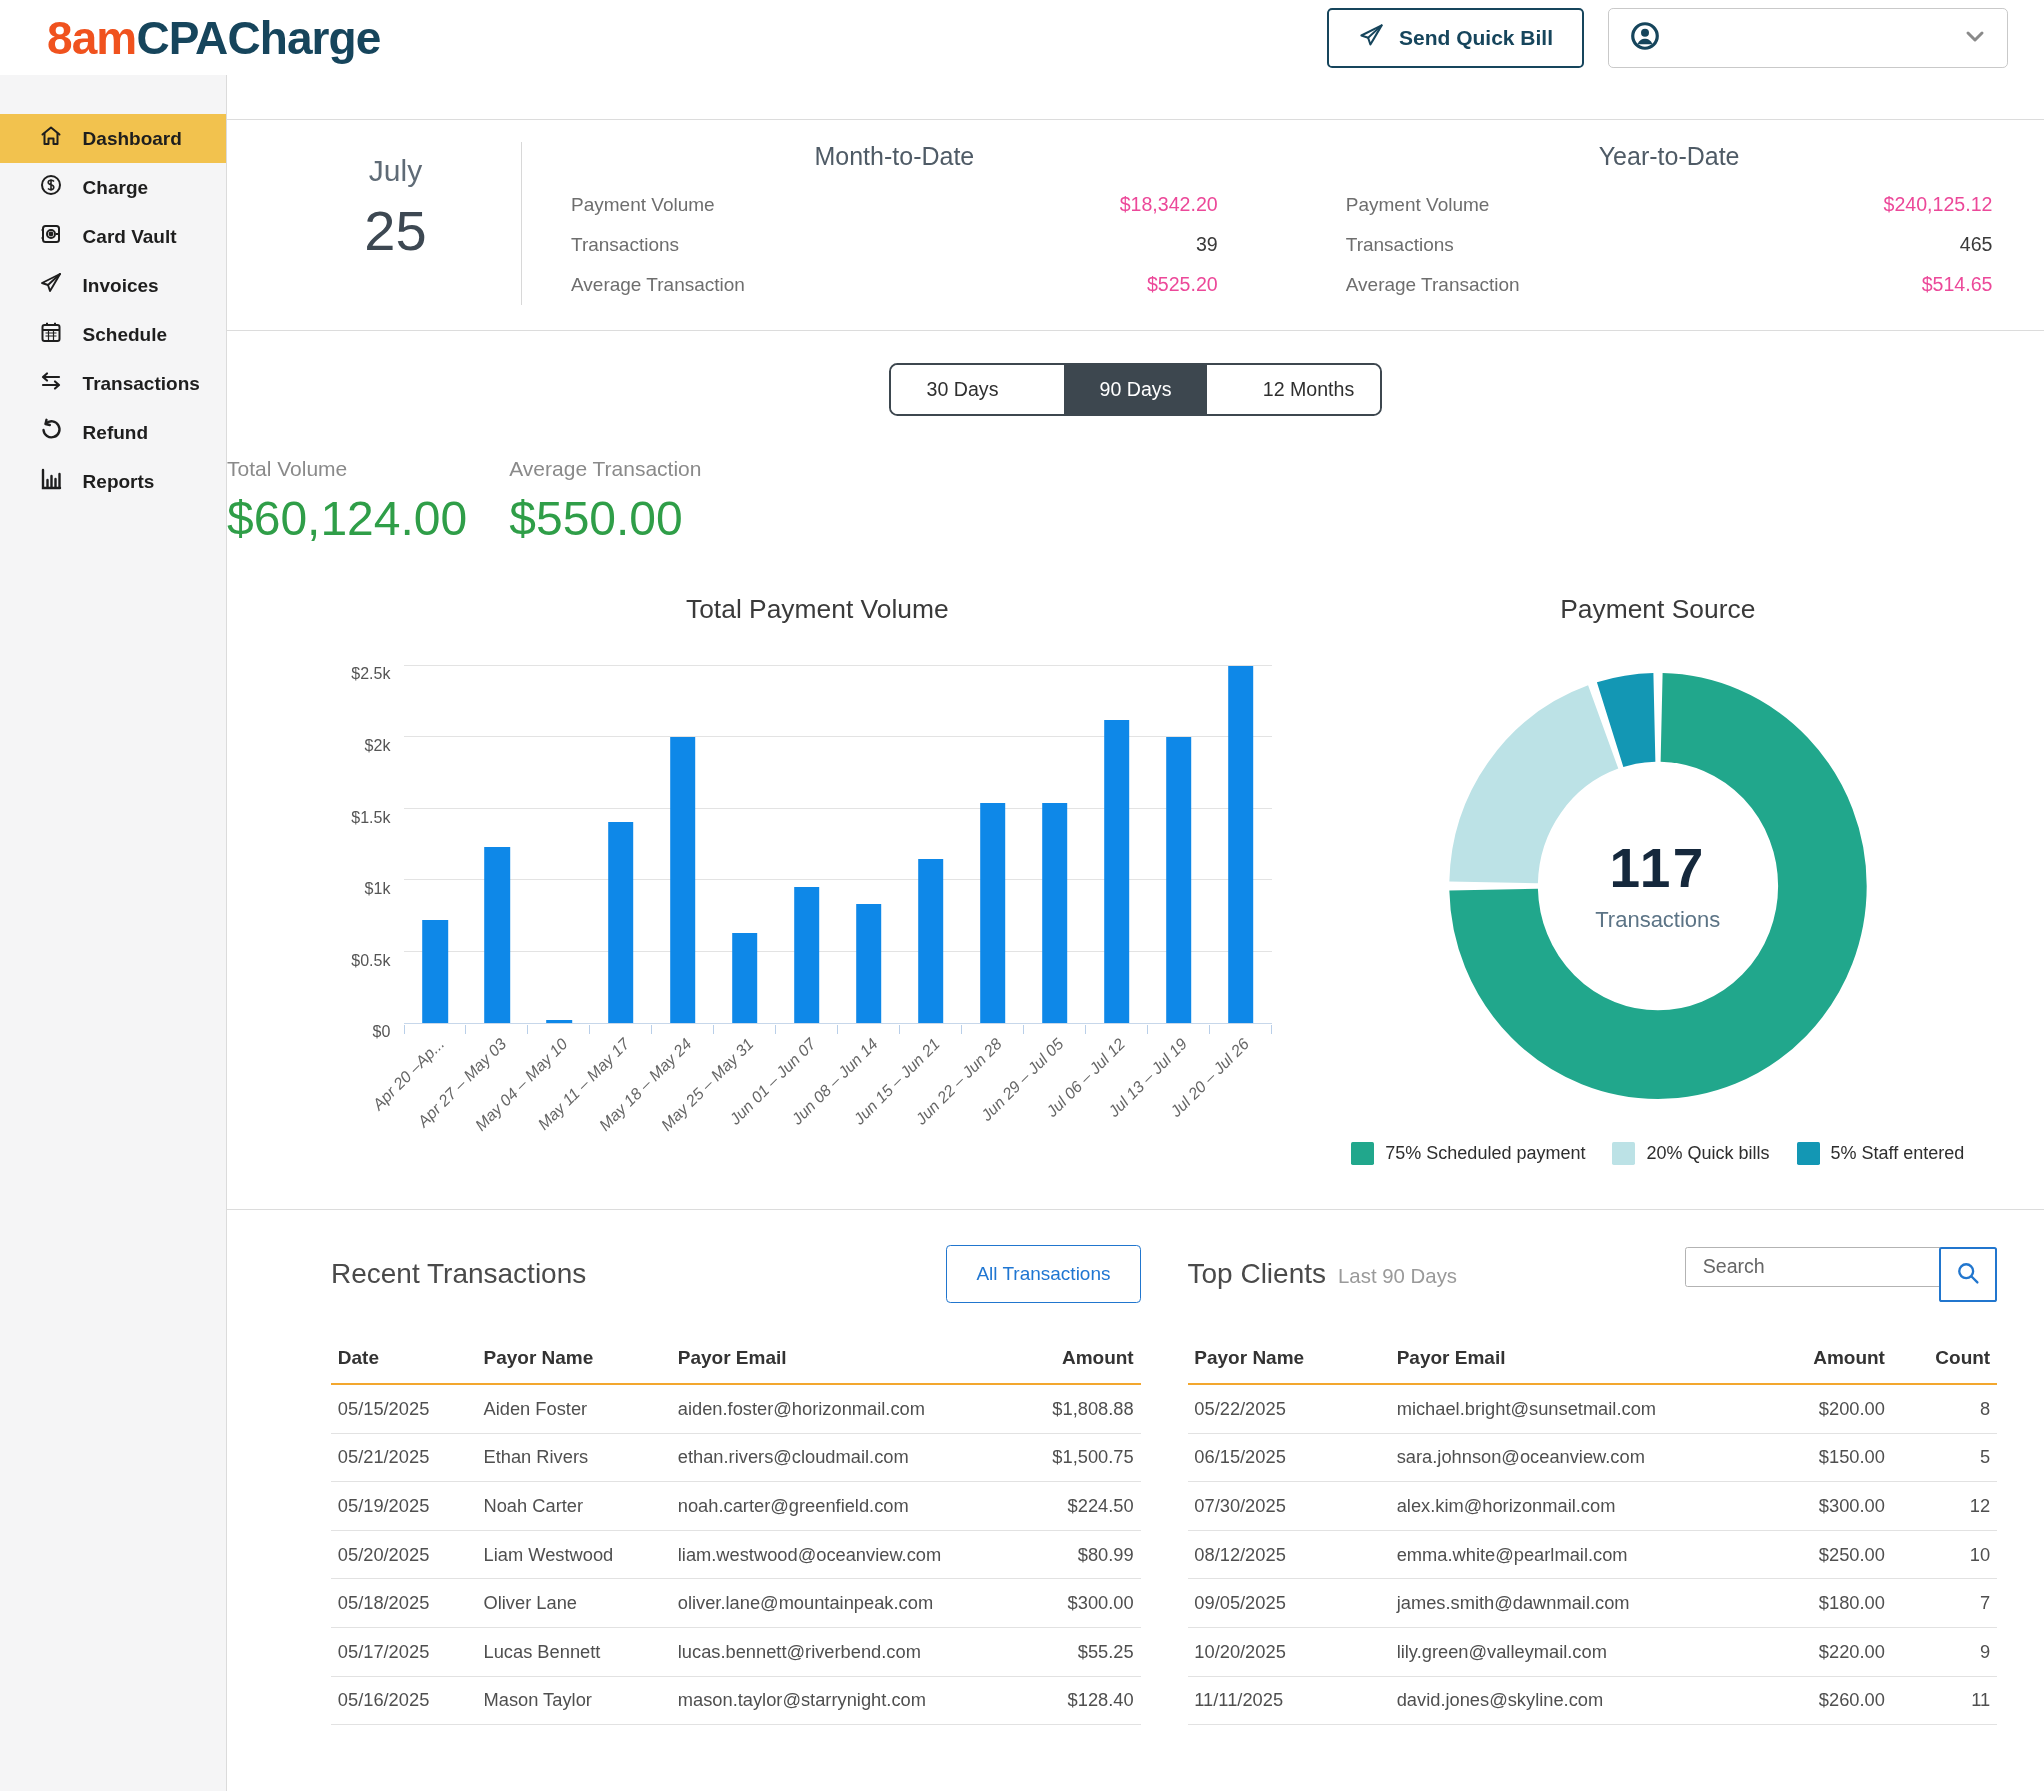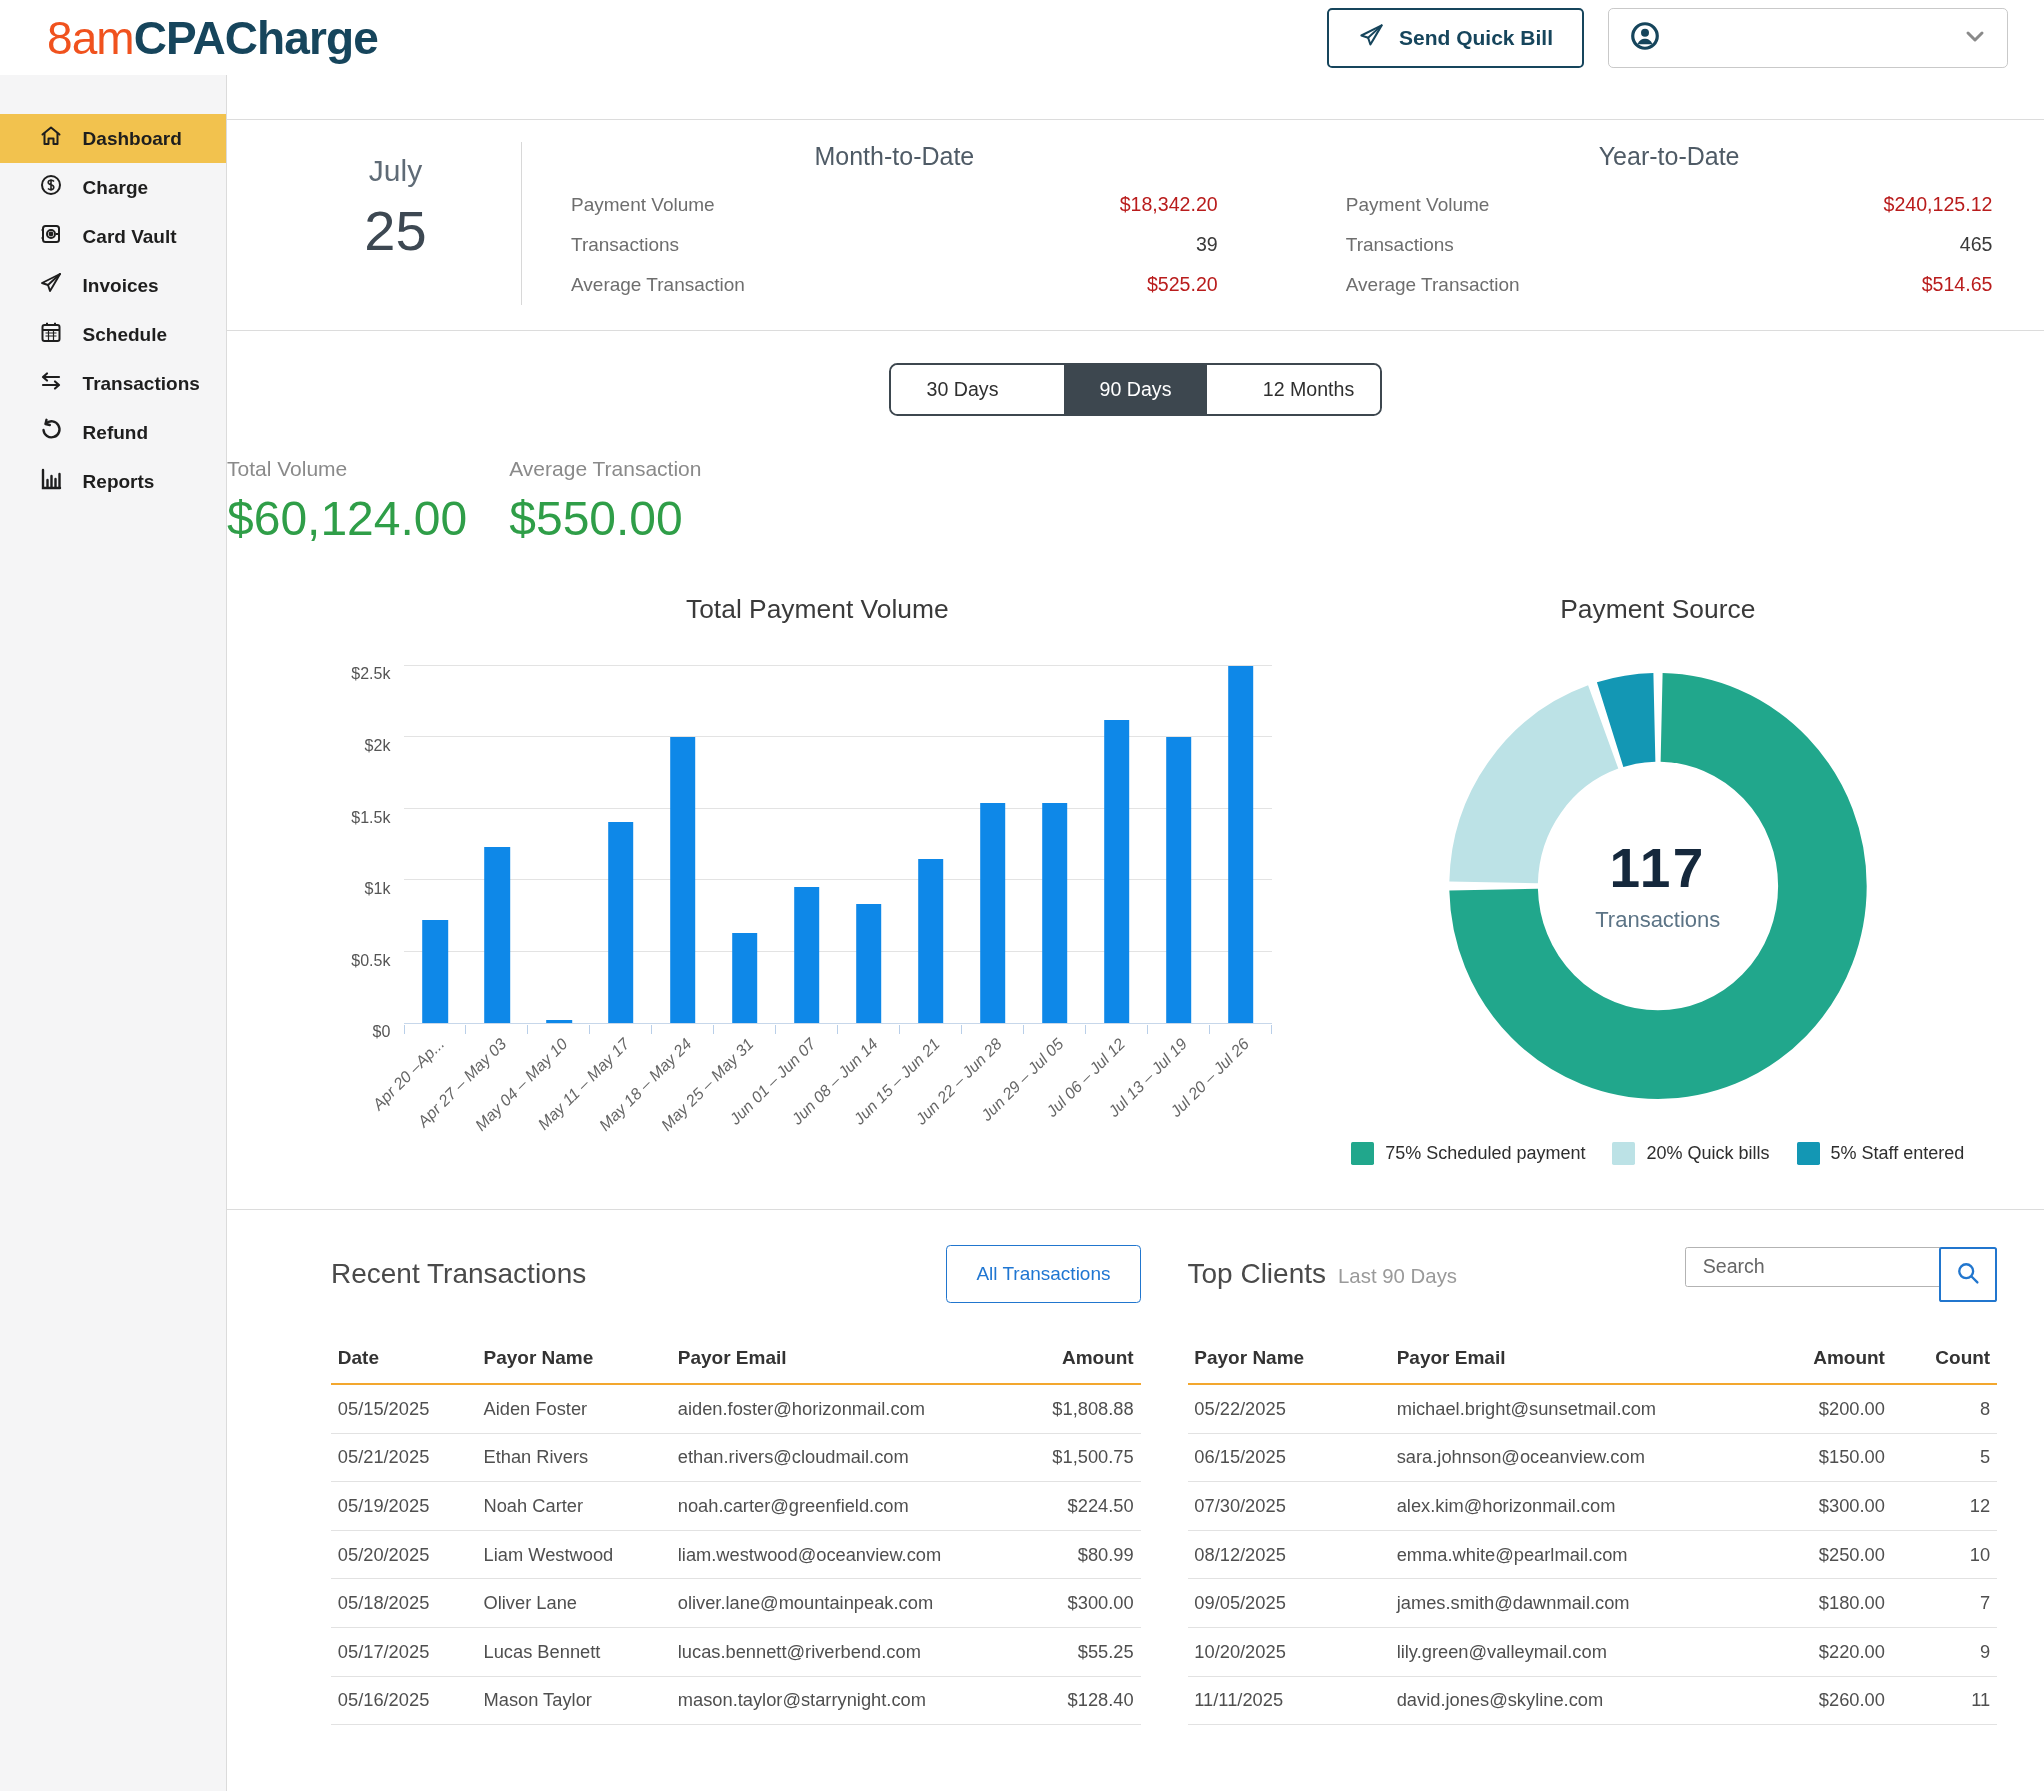--- a/index.html
+++ b/index.html
@@ -1,21 +1,21 @@
 <!DOCTYPE html>
 <html style="font-size:13.6px"><head>
 <meta charset="utf-8">
 <style>
   * { margin:0; padding:0; box-sizing:border-box; }
   html,body { width:2044px; height:1791px; background:#fff; font-family:"Liberation Sans", sans-serif; overflow:hidden; }
 
   
   .app-header { height:75px; display:flex; align-items:center; justify-content:space-between; padding:0 36px 0 47px; background:#fff; }
   .logo { font-size:46px; font-weight:600; letter-spacing:-0.9px; }
-  .logo .p1 { color:#F0521E; font-weight:400;text-align:center; }
+  .logo .p1 { color:#F0521E; font-weight:700;text-align:center; }
   .logo .p2 { color:#16455C; }
   .header-right { display:flex; align-items:center; gap:24px; }
   .sqb-btn { display:flex; align-items:center; gap:13.6px; background:#fff; border:2.6px solid #16455C; border-radius:5.1px; height:60px; padding:0 29px; font-size:21px; font-weight:700; color:#16455C; cursor:pointer; font-family:inherit; }
   .profile-box { display:flex; align-items:center; justify-content:space-between; width:400px; height:60px; border:1.7px solid #C9C9C9; border-radius:5.1px; padding:0 20.4px; background:#fff; cursor:pointer; }
 
   
   .shell { display:flex; height:1716px; }
   .sidebar { width:227px; background:#F5F5F6; border-right:0.9px solid #DBDBDB; padding-top:39px; flex-shrink:0; }
   .side-item { height:49px; display:flex; align-items:center; gap:19.6px; padding-left:39px; font-size:19px; font-weight:700; color:#1E1E1E; cursor:pointer; }
   .side-item.active { background:#F2C24E; }
@@ -27,21 +27,21 @@
   .date-card { width:217px; text-align:center; padding-top:12px; }
   .date-month { font-size:30px; color:#5F6B76; margin-bottom:10.2px; }
   .date-day { font-size:56px; color:#3D4852; font-weight:400; }
   .stat-col { flex:1; padding:0 8.5px; }
   .stat-col.divided { border-left:0.9px solid #D8D8D8; padding-left:49px; margin-left:17px; }
   .stat-col.ytd { margin-left:111px; }
   .stat-title { text-align:center; font-size:25px; color:#4F5B66; margin-bottom:13.6px; }
   .stat-row { display:flex; justify-content:space-between; align-items:baseline; padding:8.5px 0; }
   .stat-row .lab { font-size:19px; color:#6E6E6E; }
   .stat-row .val { font-size:19.6px; }
-  .val.green { color:#b91c1c; }
+  .val.green { color:#ec4899; }
   .val.dark { color:#3A3A3A; }
 
   
   .tabs-row { margin-top:32px; display:flex; justify-content:center; }
   .tabgroup { display:flex; border:2.1px solid #3D474F; border-radius:8.5px; overflow:hidden;gap:30px; }
   .rtab { min-width:143px; padding:12.8px 25.6px; text-align:center; font-size:19.6px; color:#2F2F2F; background:#fff; cursor:pointer; }
   .rtab.active { background:#3D474F; color:#fff; }
 
   
   .summary-row { margin-top:41px; display:flex; justify-content:flex-start; gap:42px; }

